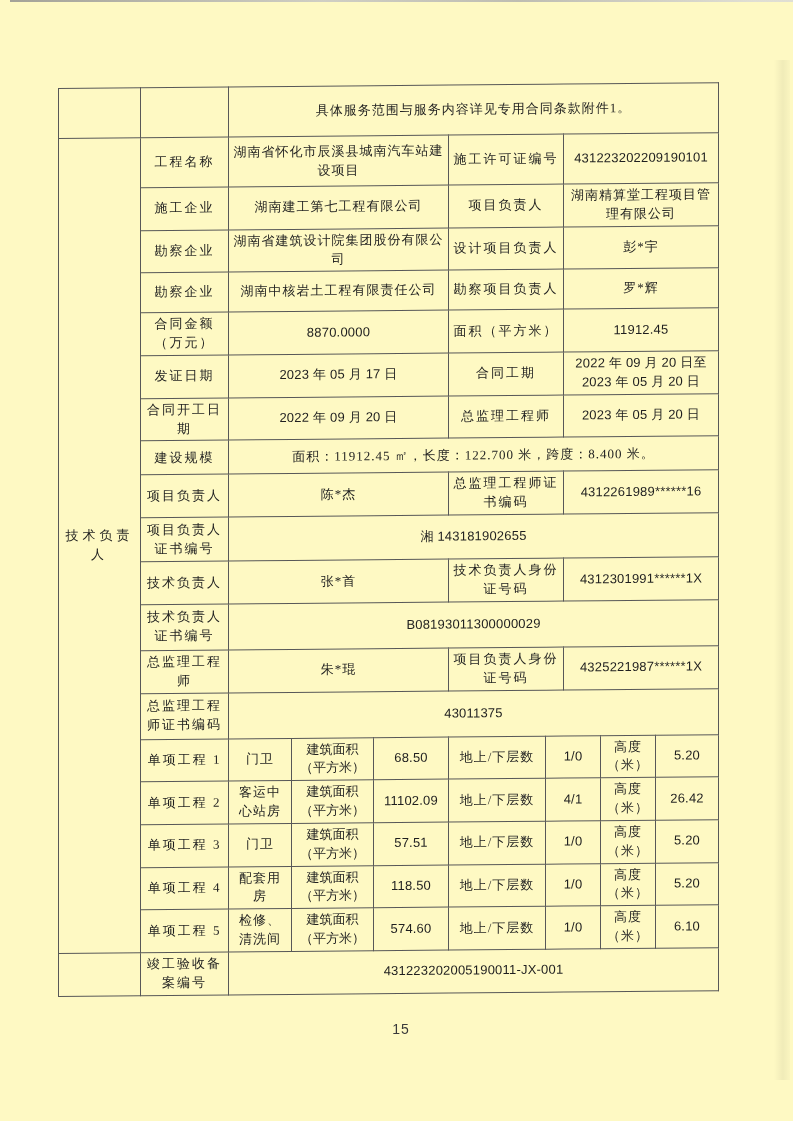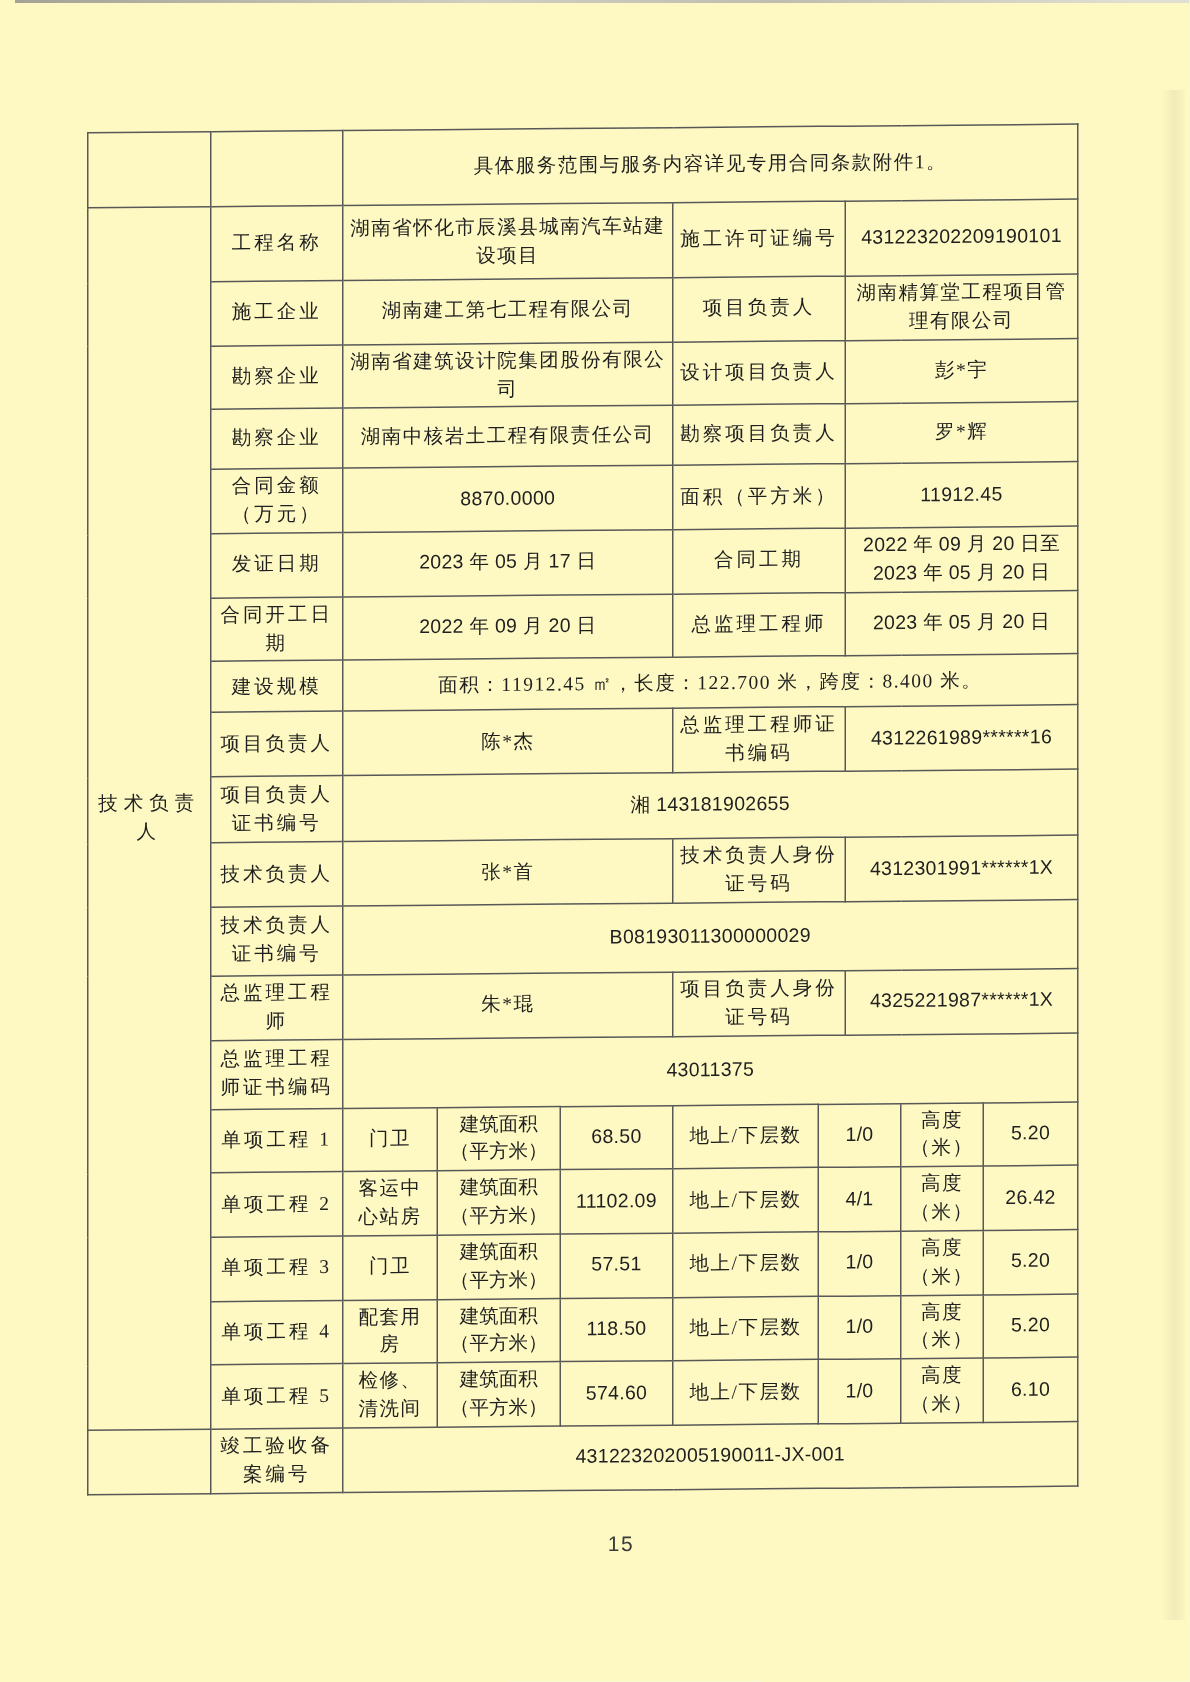--- a/index.html
+++ b/index.html
@@ -67,21 +67,21 @@
   td.left-val{
     text-align:left;
     padding-left:9px;
     letter-spacing:1px;
   }
   td.sp-name{padding:2px 8px;letter-spacing:1px;}
   td.sp-arealbl{padding:2px 3px;}
   td.sp-floorslbl{padding:2px 2px;letter-spacing:1px;}
   td.sp-hlbl{padding:2px 3px;letter-spacing:1px;border-radius:10px;}
   .page-num{
-    position:absolute;left:392px;top:1021px;width:44px;
+    position:absolute;left:379px;top:1021px;width:44px;
     text-align:center;
     font-size:14px;
     font-family:"Liberation Sans","DejaVu Sans",sans-serif;
     color:#3a3a3a;
     letter-spacing:1px;
   }
 </style>
 </head>
 <body>
 

